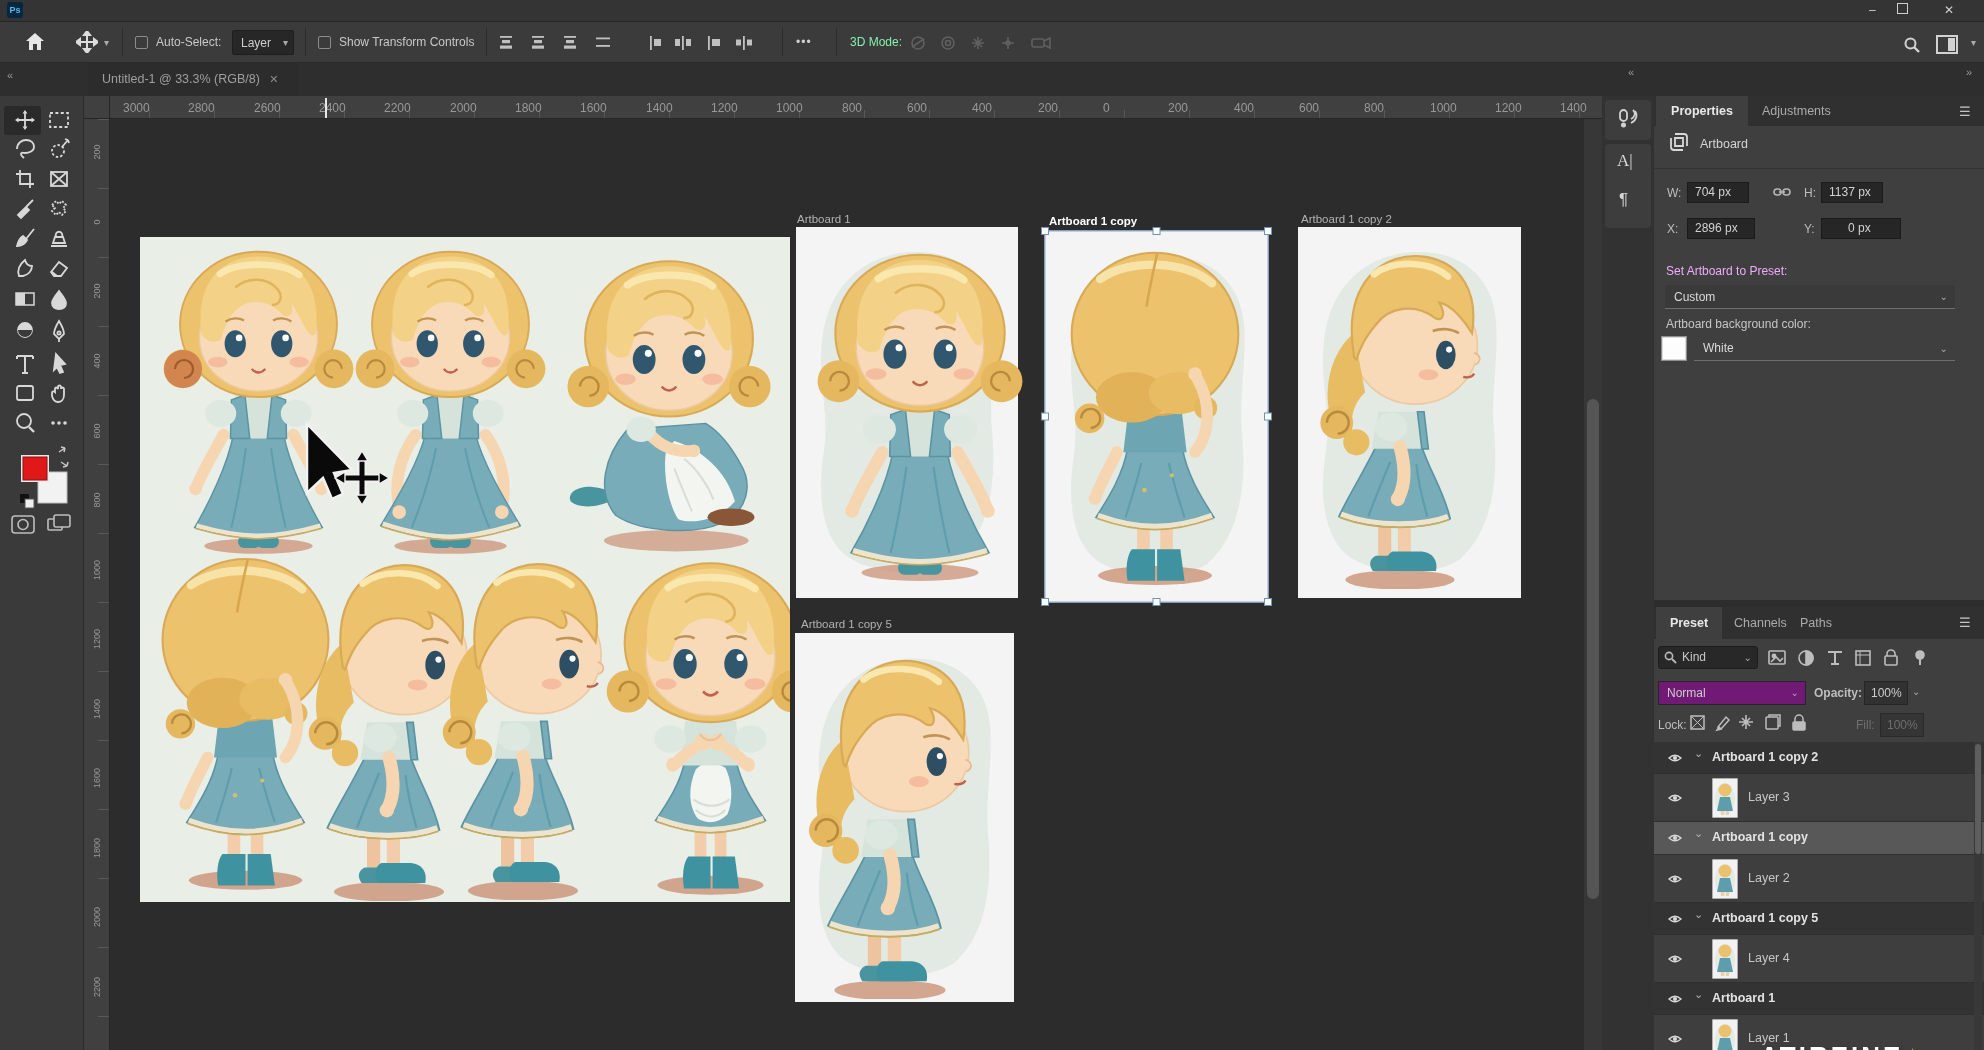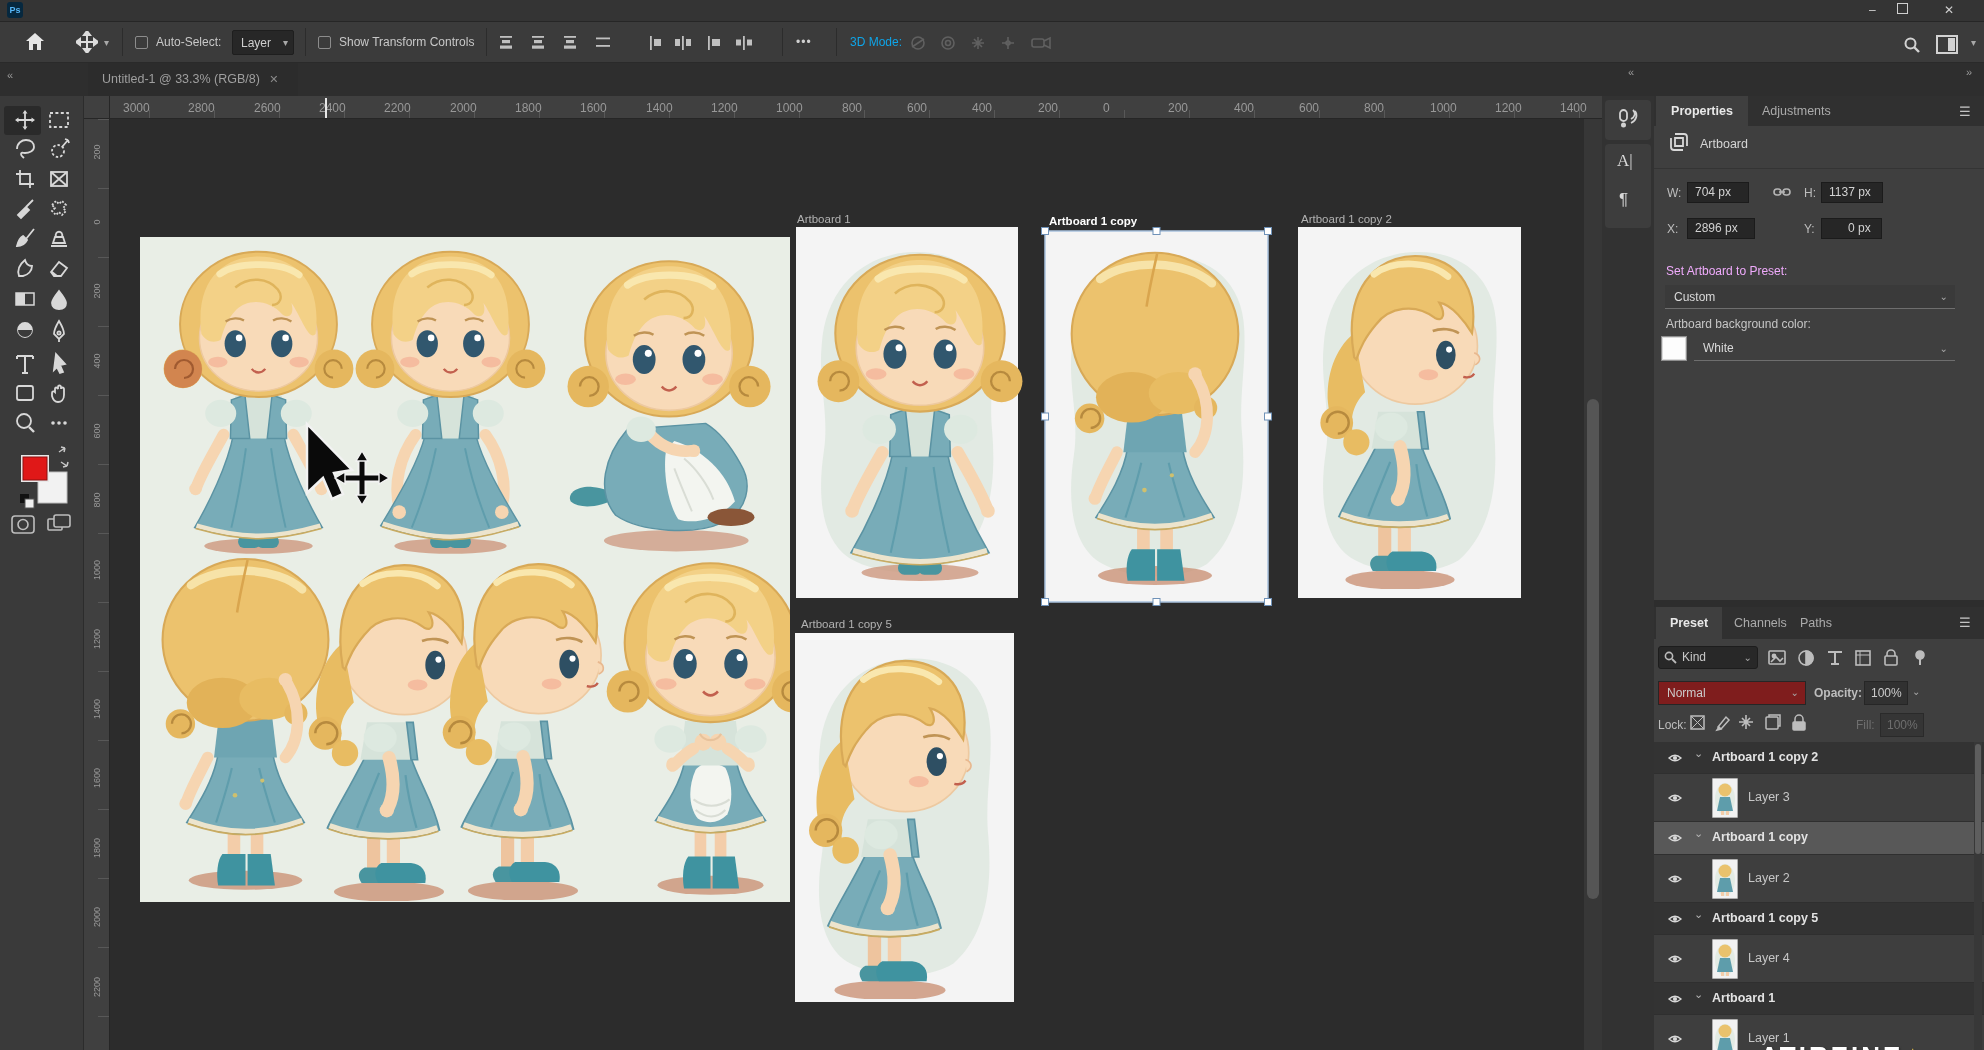--- a/index.html
+++ b/index.html
@@ -101,21 +101,21 @@
       <rect x="210" y="1" width="1.8" height="14"></rect>
         <rect x="214" y="4" width="8" height="7"></rect>
       <rect x="245" y="1" width="1.8" height="14"></rect>
         <rect x="238" y="4.5" width="5" height="6"></rect>
         <rect x="249" y="4.5" width="5" height="6"></rect>
     </g>
   </svg>
   <div class="osep" style="left:782px"></div>
   <div class="otext" style="left:796px;color:#d0d0d0;letter-spacing:1px">•••</div>
   <div class="osep" style="left:836px"></div>
-  <div class="otext" style="left:850px;color:#0ea5e9">3D Mode:</div>
+  <div class="otext" style="left:850px;color:#86efac">3D Mode:</div>
   <svg class="abs" style="left:908px;top:11px" width="150" height="20" viewBox="0 0 150 20">
     <g stroke="#606060" stroke-width="1.6" fill="none">
       <circle cx="10" cy="10" r="6"></circle>
         <path d="M4 14 L16 6"></path>
       <circle cx="40" cy="10" r="6"></circle>
         <circle cx="40" cy="10" r="2.5"></circle>
       <path d="M70 4 V16 M64 10 H76 M66 6 L74 14 M66 14 L74 6"></path>
       <path d="M100 4 V16 M94 10 H106"></path>
         <circle cx="100" cy="10" r="2"></circle>
       <rect x="124" y="6" width="12" height="8" rx="2"></rect>
@@ -576,21 +576,21 @@
         <rect x="1" y="5" width="7" height="6" rx="3"></rect>
         <rect x="10" y="5" width="7" height="6" rx="3"></rect>
         <line x1="6" y1="8" x2="12" y2="8"></line>
       </g>
     </svg>
   <div class="plabel" style="left:150px;top:90px;">H:</div>
   <div class="inbox" style="left:167px;top:86px;width:62px;">1137 px</div>
   <div class="plabel" style="left:13px;top:126px;">X:</div>
   <div class="inbox" style="left:33px;top:122px;width:68px;">2896 px</div>
   <div class="plabel" style="left:150px;top:126px;">Y:</div>
-  <div class="inbox" style="left:167px;top:122px;width:61px;padding-left:26px;">0 px</div>
+  <div class="inbox" style="left:167px;top:122px;width:80px;padding-left:26px;">0 px</div>
   <div class="plabel" style="left:12px;top:168px;color:#f0abfc;">Set Artboard to Preset:</div>
   <div style="position:absolute;left:11px;top:189px;width:290px;height:24px;background:#3a3a3a;border-bottom:1px solid #6e6e6e;color:#dadada;font-size:12px;line-height:24px;padding-left:9px;">Custom<span class="chev" style="position:absolute;right:7px;">⌄</span></div>
   <div class="plabel" style="left:12px;top:221px;color:#c6c6c6;">Artboard background color:</div>
   <div style="position:absolute;left:7px;top:240px;width:26px;height:25px;background:#fdfdfd;border:1px solid #8e8e8e;box-shadow:inset 0 0 0 1px #dadada;"></div>
   <div style="position:absolute;left:40px;top:240px;width:261px;height:25px;border-bottom:1px solid #6e6e6e;color:#dadada;font-size:12px;line-height:25px;padding-left:9px;">White<span class="chev" style="position:absolute;right:7px;">⌄</span></div>
 
   <div style="position:absolute;left:0;top:504px;width:330px;height:7px;background:#2d2d2d;"></div>
 
   <div style="position:absolute;left:0;top:511px;width:330px;height:32px;background:#303030;"></div>
   <div style="position:absolute;left:2px;top:511px;width:66px;height:32px;background:#3f3f3f;color:#e8e8e8;font-size:12.5px;font-weight:bold;line-height:32px;text-align:center;">Preset</div>
@@ -615,21 +615,21 @@
       <path d="M60 4 H74 M67 4 V16 M63 16 H71" stroke-width="2"></path>
       <rect x="88" y="3" width="14" height="14"></rect>
         <path d="M88 7 H102 M92 3 V17" stroke-width="1"></path>
       <rect x="117" y="8" width="12" height="9" rx="1"></rect>
         <path d="M119 8 V6 A4 4 0 0 1 127 6 V8"></path>
       <circle cx="152" cy="7" r="4" fill="#bdbdbd"></circle>
         <path d="M152 11 V17" stroke-width="2"></path>
     </g>
   </svg>
 
-  <div style="position:absolute;left:4px;top:585px;width:148px;height:24px;background:#7f1d1d;border:1px solid #262626;color:#cccccc;font-size:12px;line-height:22px;padding-left:8px;">Normal<span class="chev" style="position:absolute;right:6px;">⌄</span></div>
+  <div style="position:absolute;left:4px;top:585px;width:148px;height:24px;background:#701a75;border:1px solid #262626;color:#cccccc;font-size:12px;line-height:22px;padding-left:8px;">Normal<span class="chev" style="position:absolute;right:6px;">⌄</span></div>
   <div class="plabel" style="left:160px;top:590px;font-weight:bold;">Opacity:</div>
   <div style="position:absolute;left:210px;top:585px;width:44px;height:24px;background:#313131;border:1px solid #262626;color:#cccccc;font-size:12px;line-height:22px;padding-left:6px;">100%</div>
   <span class="chev" style="position:absolute;left:258px;top:590px;">⌄</span>
 
   <div class="plabel" style="left:4px;top:622px;">Lock:</div>
   <svg style="position:absolute;left:36px;top:617px" width="130" height="20" viewBox="0 0 130 20">
     <g stroke="#bdbdbd" stroke-width="1.5" fill="none">
       <rect x="1" y="3" width="13" height="13"></rect>
         <path d="M1 3 L14 16 M14 3 L1 16" stroke-width="1"></path>
       <path d="M28 14 L36 4 L39 7 L31 16 Z M27 17 L29 14 L31 16 Z"></path>

